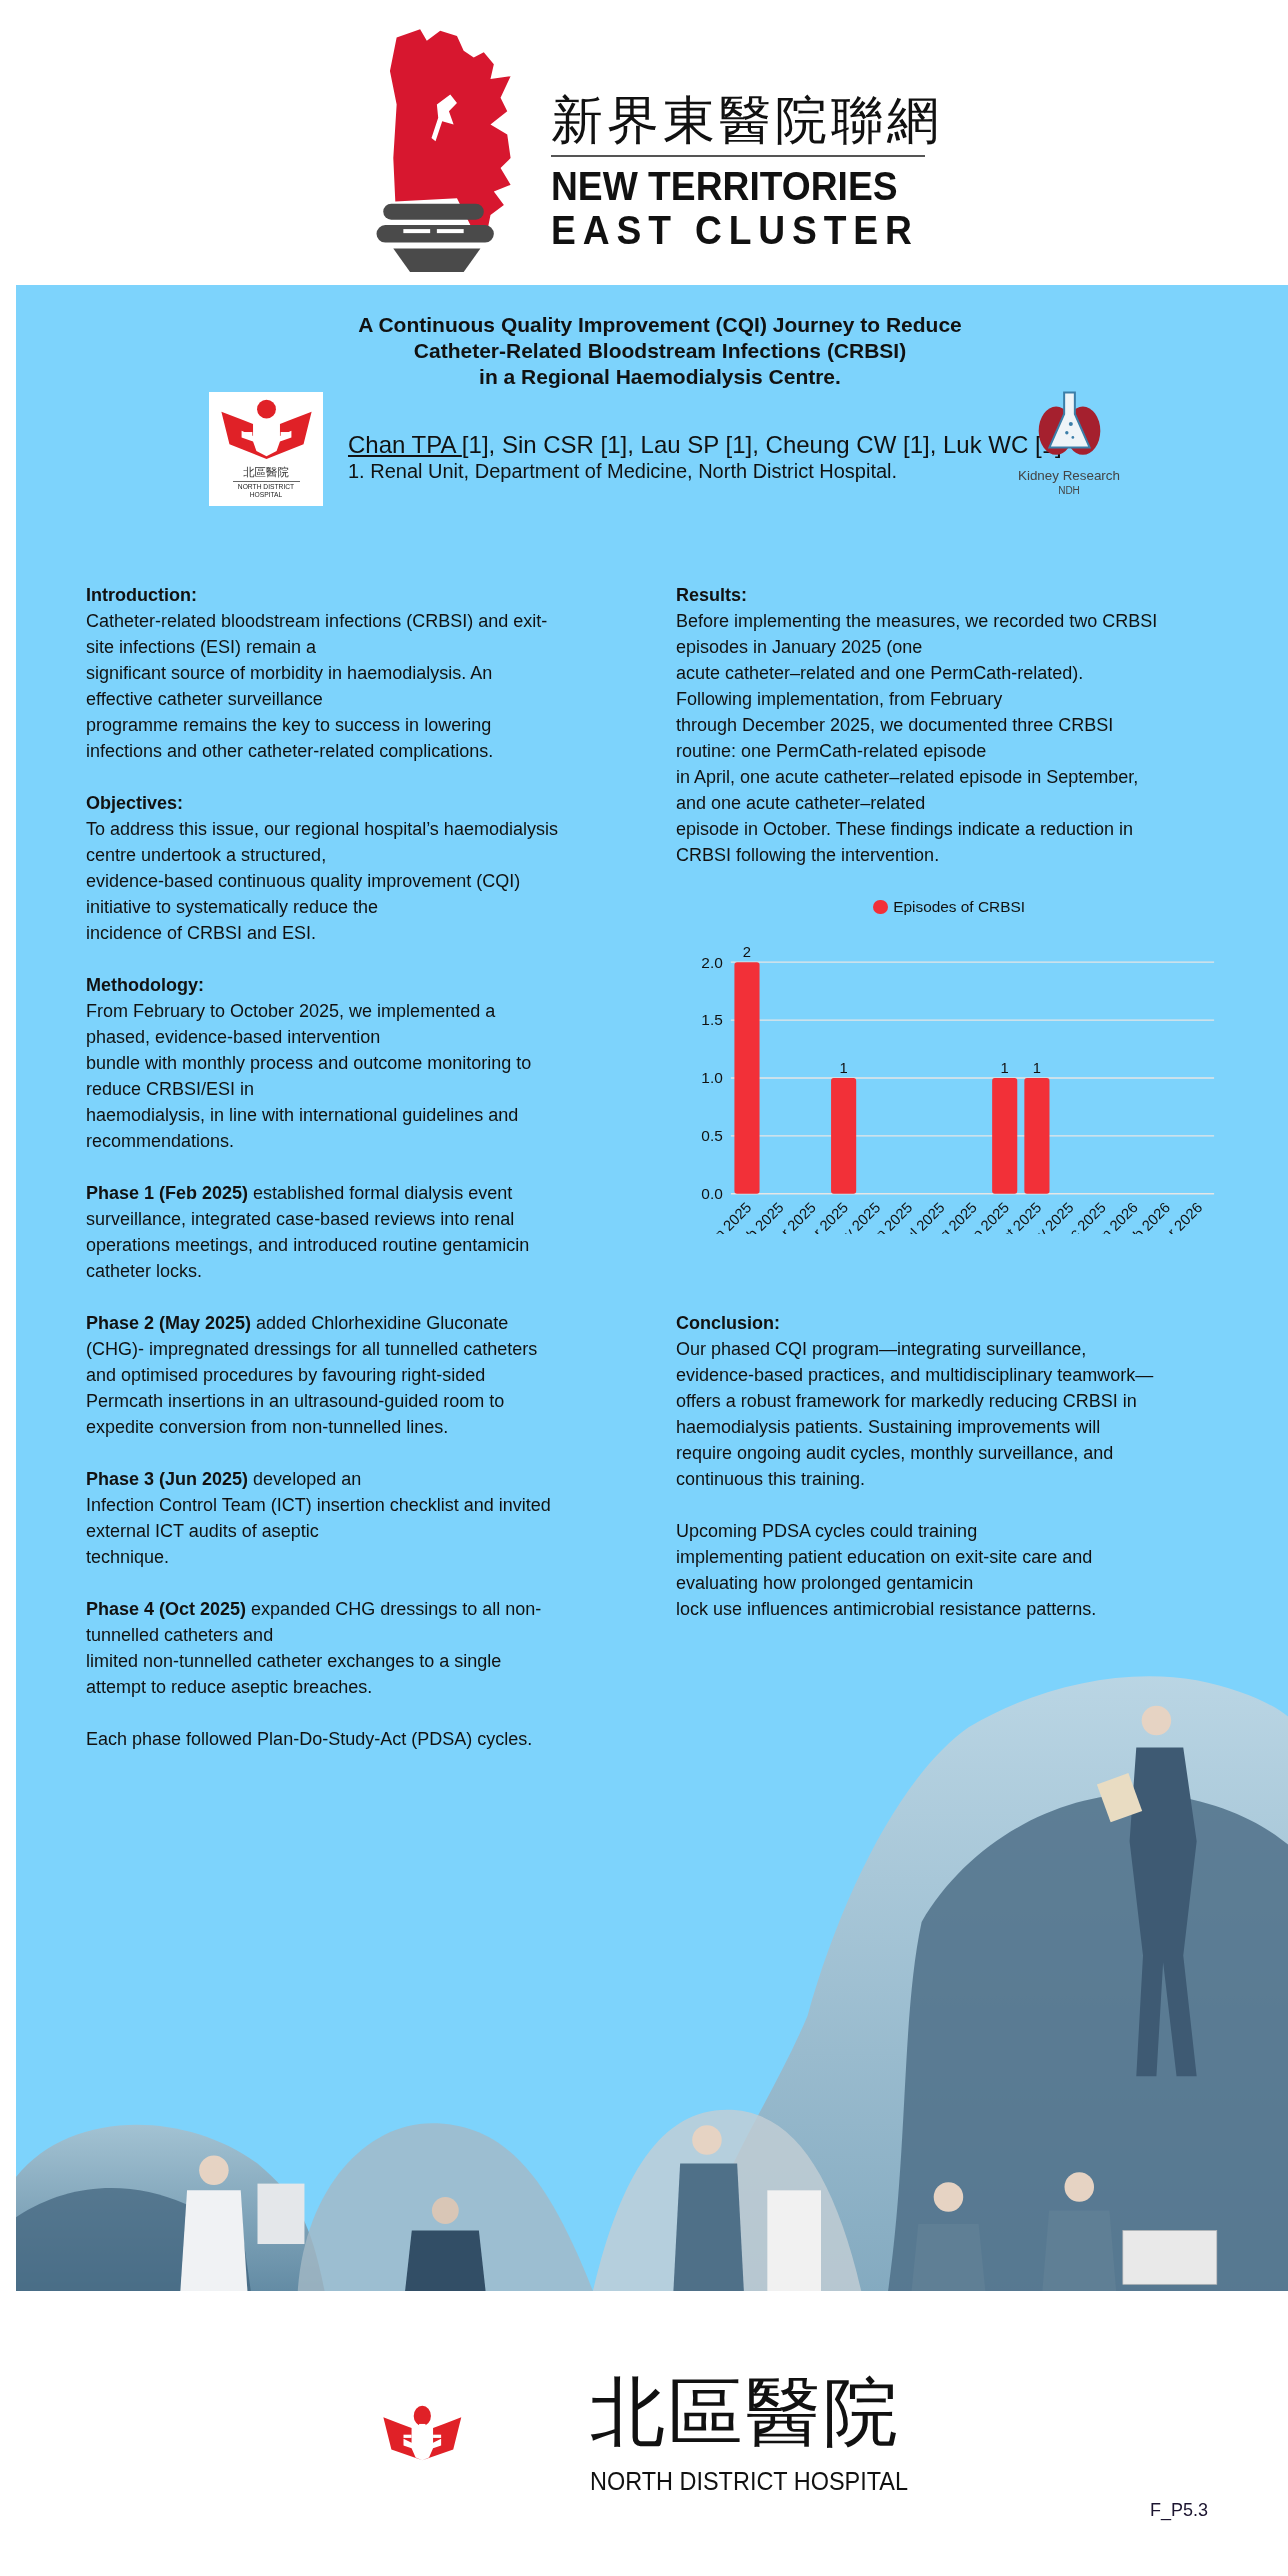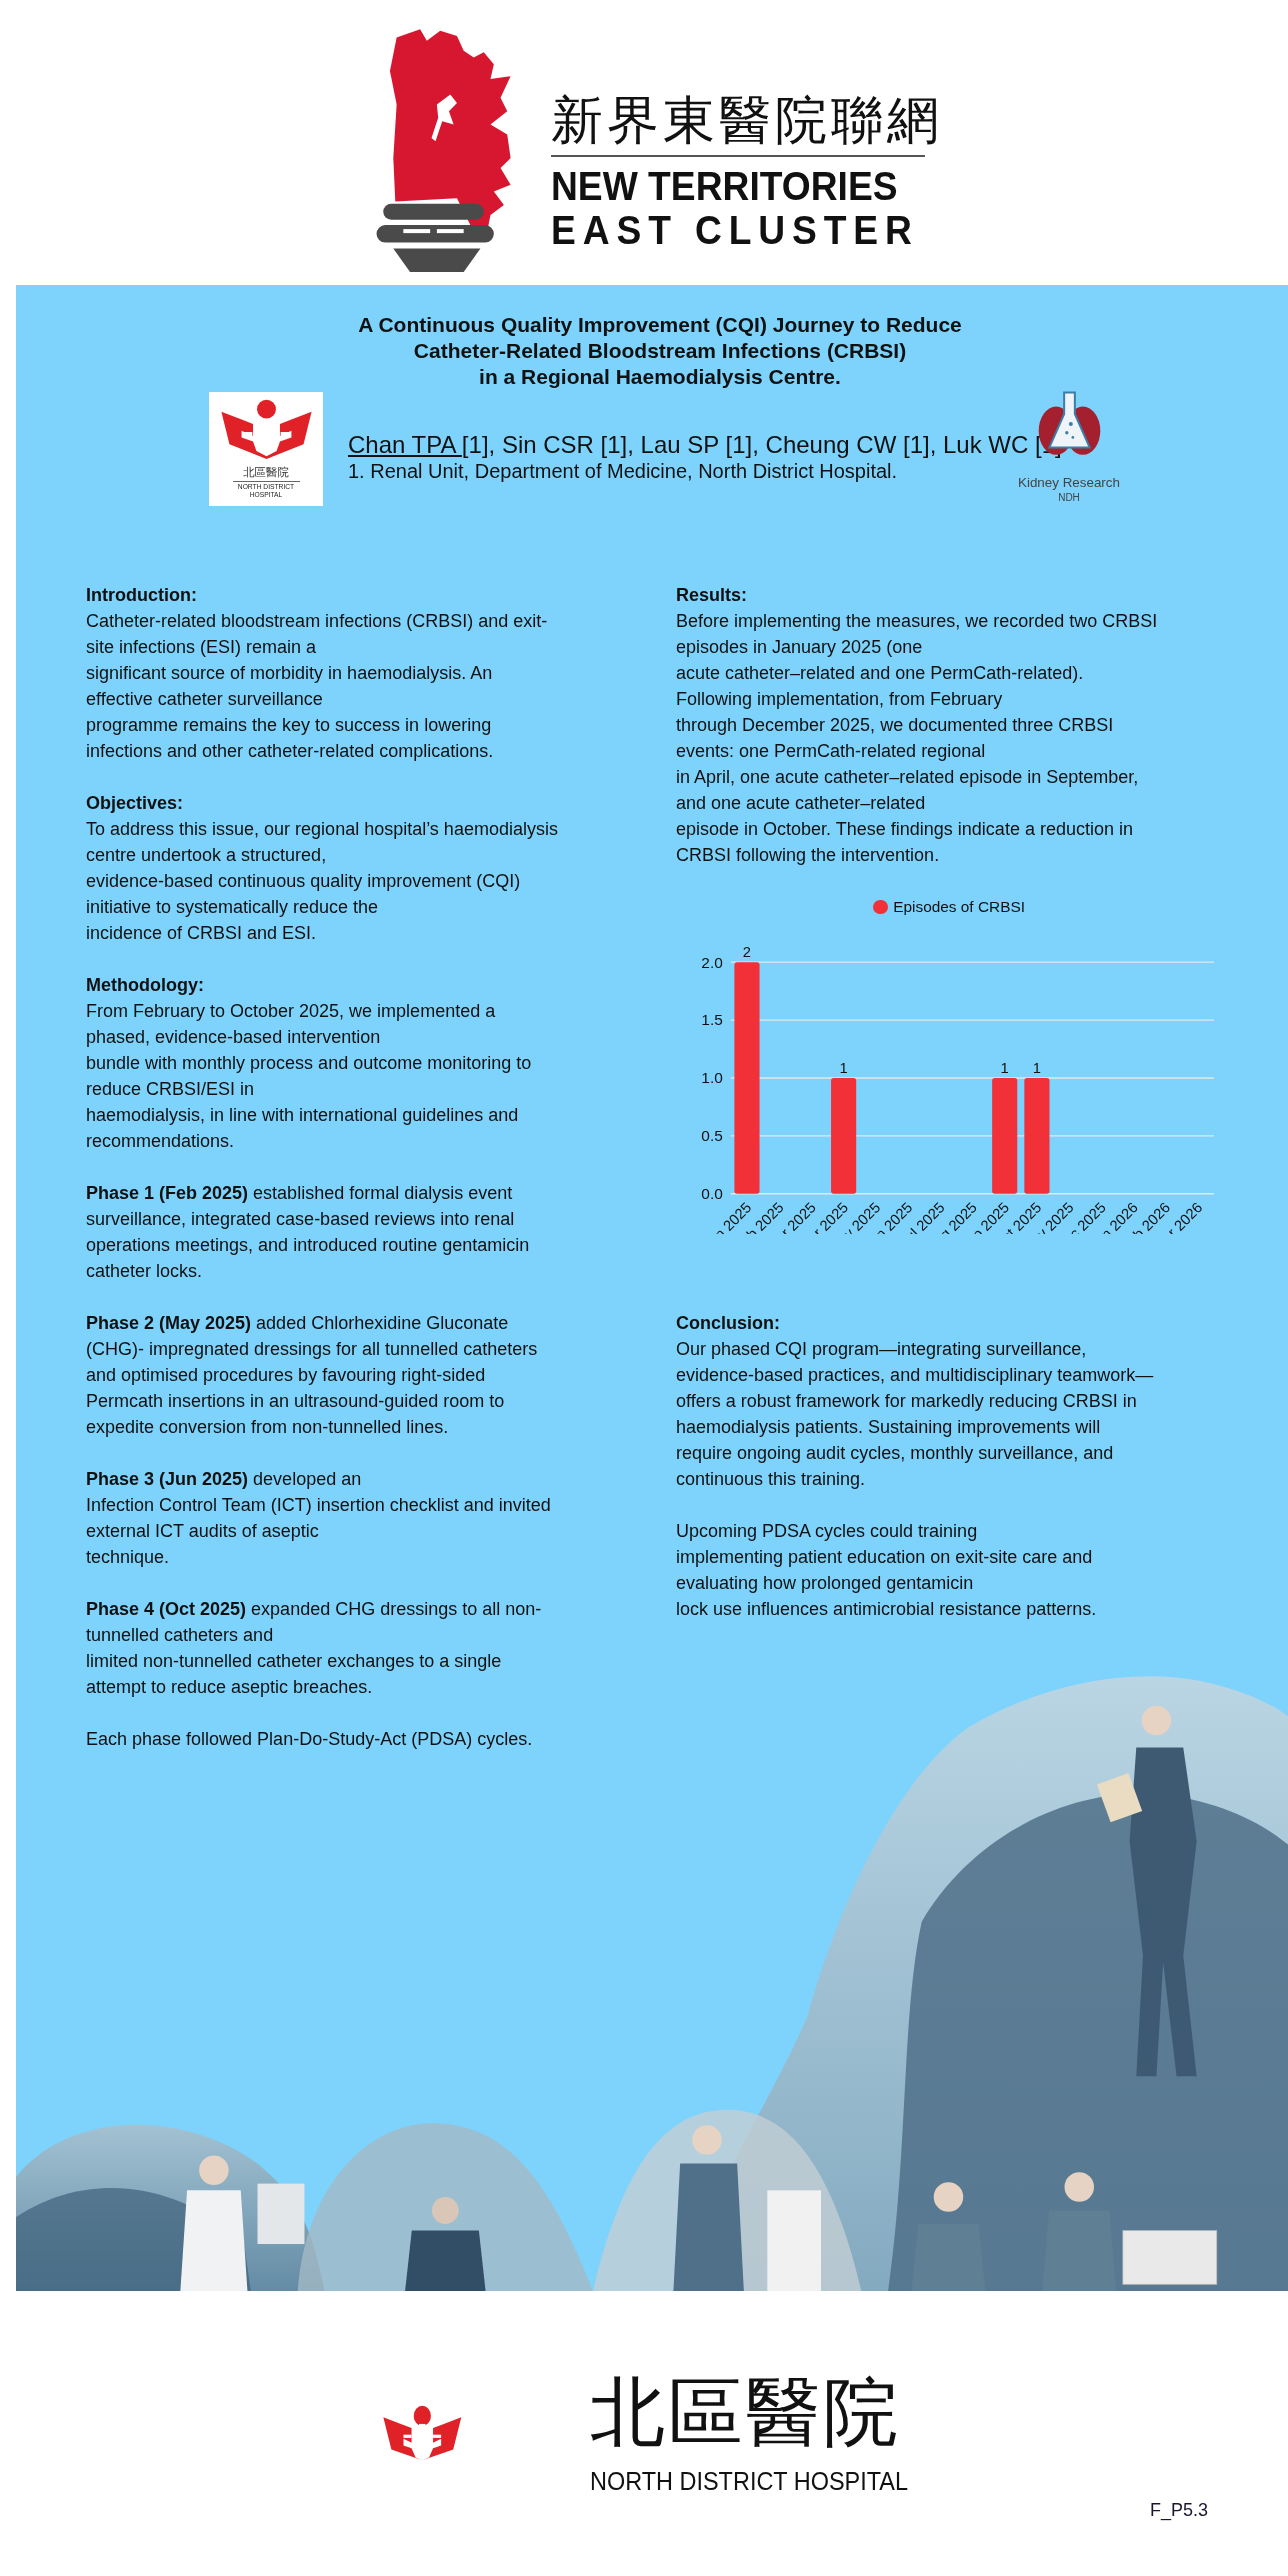--- a/index.html
+++ b/index.html
@@ -26,21 +26,21 @@
   .authors { font-size: 24px; line-height: 27px; color: #111; white-space: nowrap; }
   .authors .first { text-decoration: underline; }
   .affil { font-size: 20px; line-height: 27px; color: #111; white-space: nowrap; }
 
   .ndh-small { position: absolute; left: 193px; top: 107px; width: 114px; height: 114px; background: #fff; text-align: center; }
   .ndh-small .zh { font-family: "DejaVu Serif", serif; font-size: 11.4px; color: #333; margin-top: 1.3px; }
   .ndh-small .rule { height: 0.7px; background: #666; width: 67px; margin: 1.3px auto; }
   .ndh-small .en { font-size: 6.7px; line-height: 8px; color: #222; }
 
   .kidney { position: absolute; left: 986px; top: 102px; width: 134px; height: 117px; text-align: center; }
-  .kidney .k1 { font-size: 13.4px; line-height: 16px; color: #444; margin-top: 12px; }
+  .kidney .k1 { font-size: 13.4px; line-height: 16px; color: #444; margin-top: 5px; }
   .kidney .k2 { font-size: 10px; line-height: 14.8px; color: #444; }
 
   .col { position: absolute; width: 557px; margin-top: 19px; }
   .col-left { left: 70px; top: 278px; }
   .col-right { left: 660px; top: 278px; }
   .sec-h { font-weight: 700; font-size: 18px; line-height: 26px; color: #111; }
   .sec-p { font-size: 18px; line-height: 26px; color: #111; }
   .sec-gap { height: 26px; }
   .b { font-weight: 700; }
 
@@ -178,21 +178,21 @@
     <div class="sec-p">Each phase followed Plan-Do-Study-Act (PDSA) cycles.</div>
   </div>
 
   <div class="col col-right">
     <div class="sec-h">Results:</div>
     <div class="sec-p">Before implementing the measures, we recorded two CRBSI</div>
     <div class="sec-p">episodes in January 2025 (one</div>
     <div class="sec-p">acute catheter–related and one PermCath-related).</div>
     <div class="sec-p">Following implementation, from February</div>
     <div class="sec-p">through December 2025, we documented three CRBSI</div>
-    <div class="sec-p">events: one PermCath-related regional</div>
+    <div class="sec-p">routine: one PermCath-related episode</div>
     <div class="sec-p">in April, one acute catheter–related episode in September,</div>
     <div class="sec-p">and one acute catheter–related</div>
     <div class="sec-p">episode in October. These findings indicate a reduction in</div>
     <div class="sec-p">CRBSI following the intervention.</div>
   </div>
 
   <div class="chart">
     <div class="legend">
       <span class="dot"></span><span>Episodes of CRBSI</span>
     </div>

